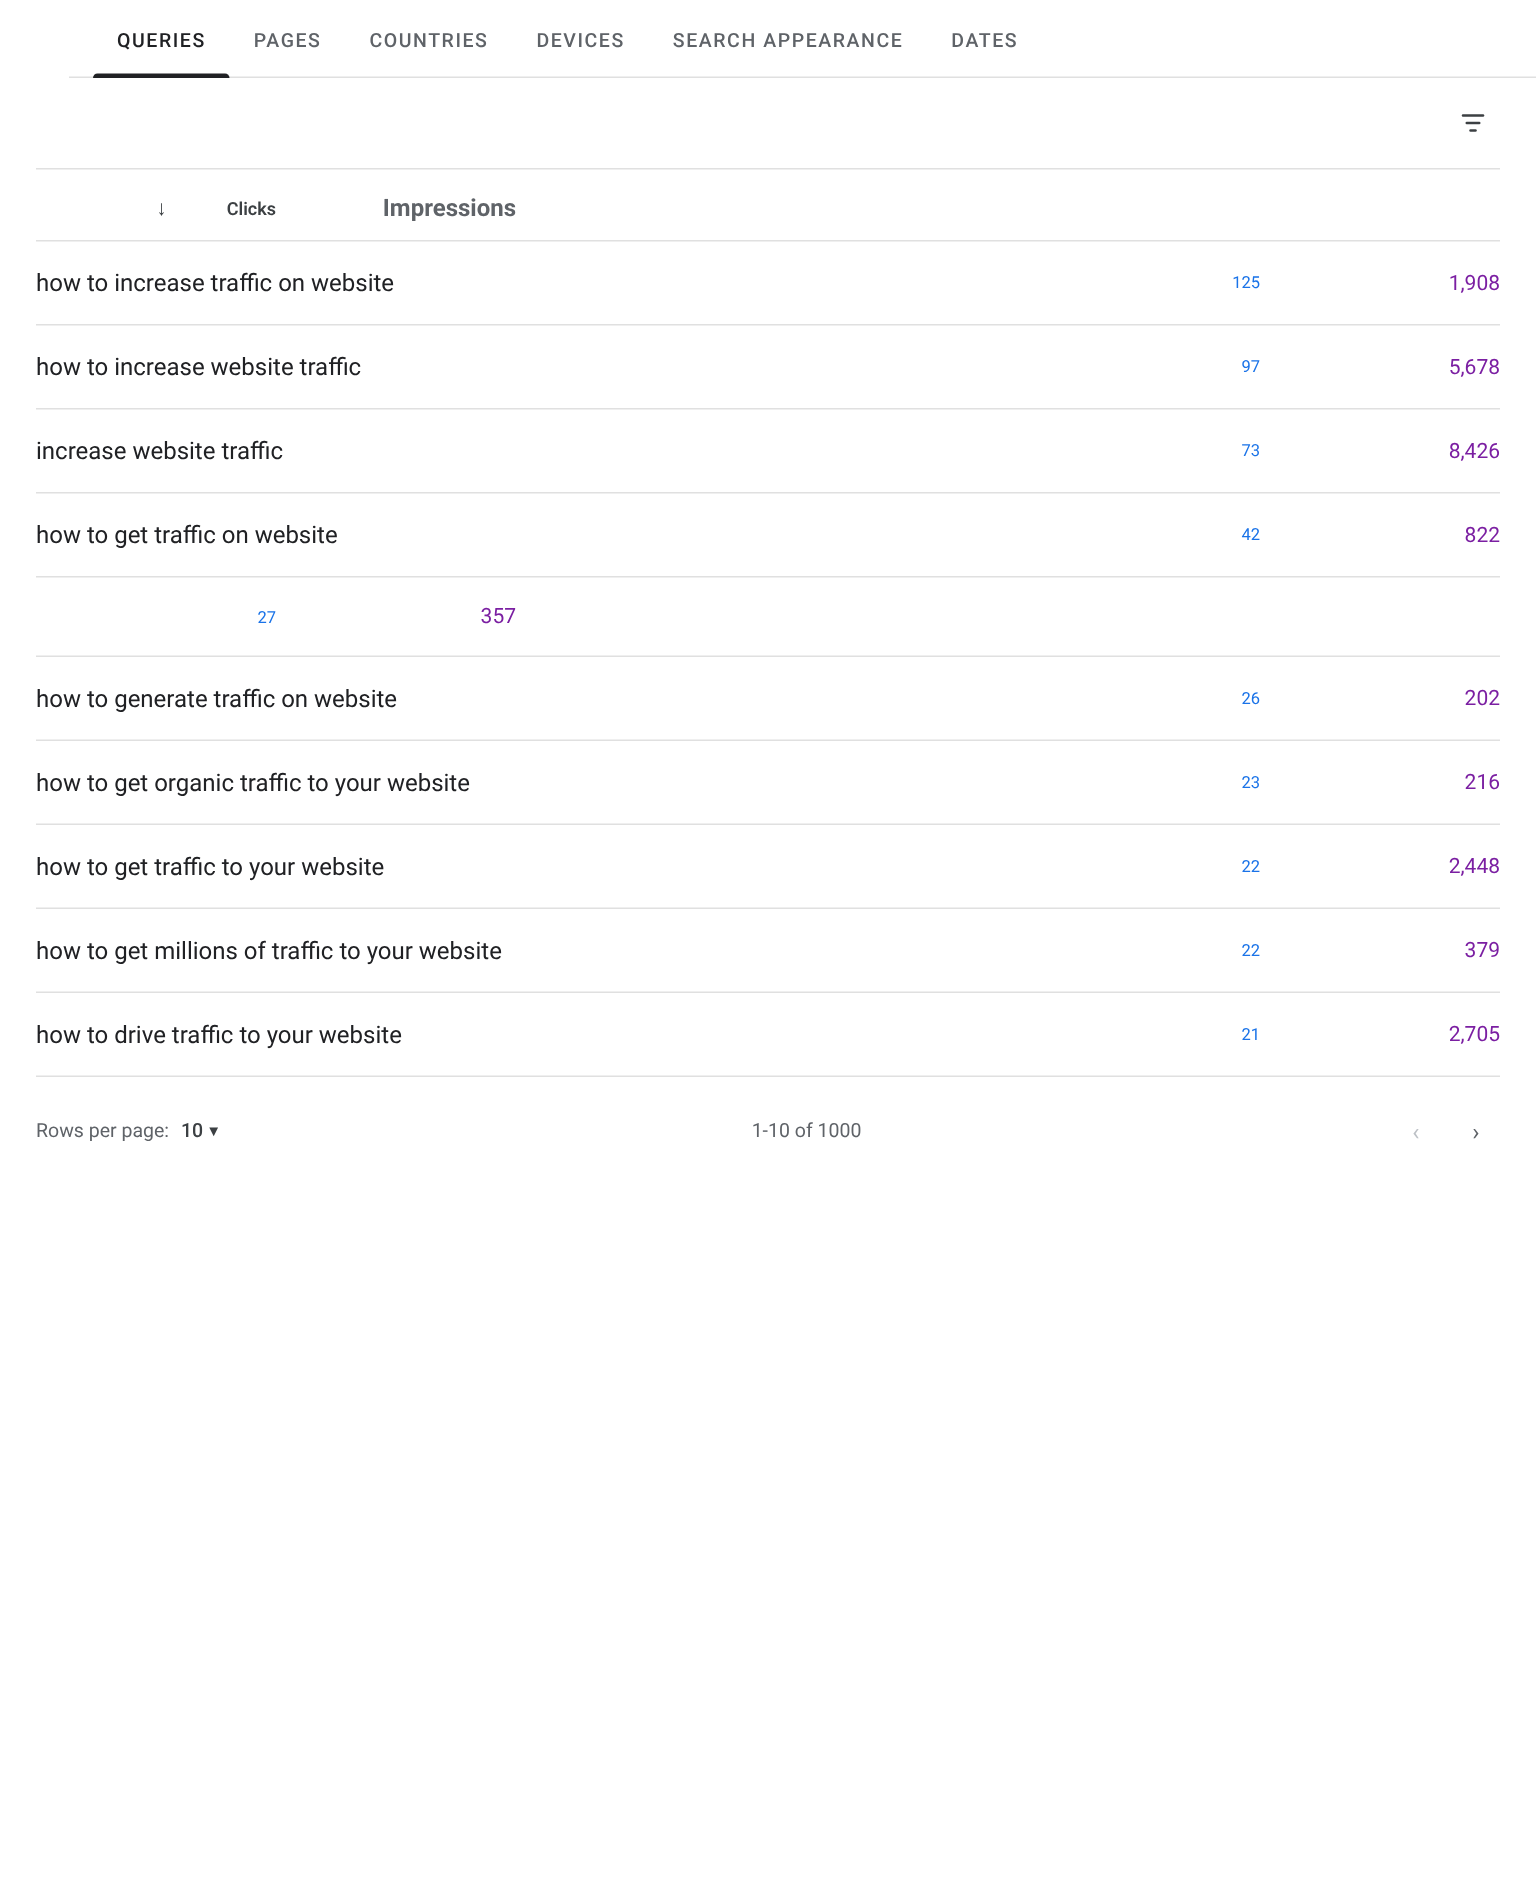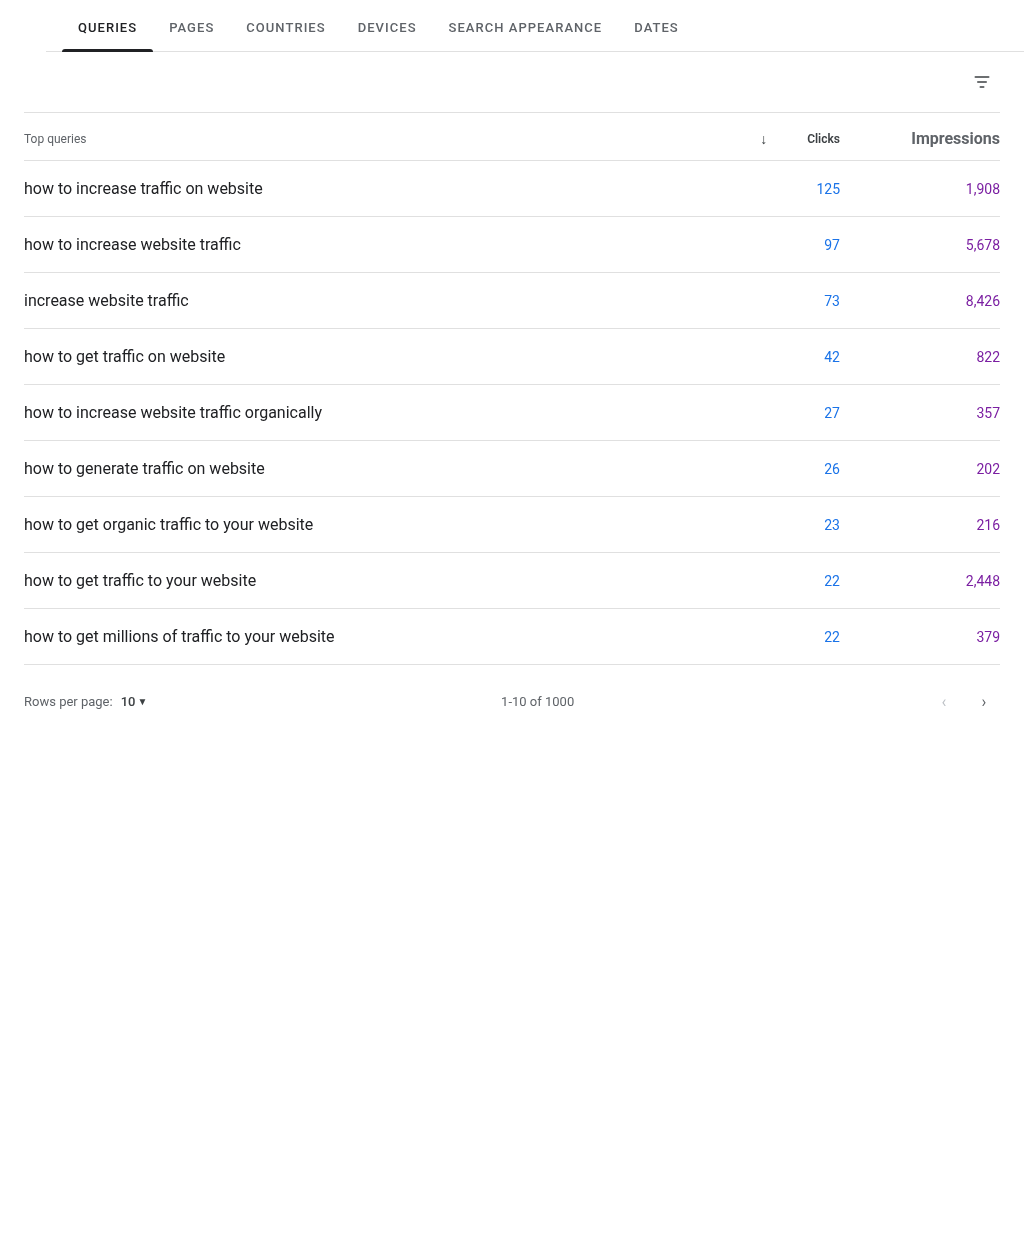--- a/index.html
+++ b/index.html
@@ -135,21 +135,21 @@
 
     .row-query {
       flex: 1;
       font-size: 16px;
       color: #202124;
     }
 
     .row-clicks {
       width: 160px;
       text-align: right;
-      font-size: 14px;
+      font-size: 11px;
       color: #1a73e8;
       font-weight: 400;
     }
 
     .row-impressions {
       width: 160px;
       text-align: right;
       font-size: 14px;
       color: #7b1fa2;
       font-weight: 400;
@@ -239,21 +239,20 @@
       <line x1="7" y1="12" x2="17" y2="12"></line>
       <line x1="10" y1="18" x2="14" y2="18"></line>
     </svg>
   </div>
 </div>
 
 <div class="divider"></div>
 
 <div class="table-container">
   <div class="table-header">
-    <div class="col-query">Top queries</div>
     <div class="col-clicks">
       <span class="sort-arrow">↓</span>
       <span class="col-clicks-label">Clicks</span>
     </div>
     <div class="col-impressions">Impressions</div>
   </div>
 
   <div id="table-rows-container">
   <div class="table-row">
         <div class="row-query">how to increase traffic on website</div>
@@ -269,21 +268,20 @@
         <div class="row-query">increase website traffic</div>
         <div class="row-clicks">73</div>
         <div class="row-impressions">8,426</div>
       </div>
       <div class="table-row">
         <div class="row-query">how to get traffic on website</div>
         <div class="row-clicks">42</div>
         <div class="row-impressions">822</div>
       </div>
       <div class="table-row">
-        <div class="row-query">how to increase website traffic organically</div>
         <div class="row-clicks">27</div>
         <div class="row-impressions">357</div>
       </div>
       <div class="table-row">
         <div class="row-query">how to generate traffic on website</div>
         <div class="row-clicks">26</div>
         <div class="row-impressions">202</div>
       </div>
       <div class="table-row">
         <div class="row-query">how to get organic traffic to your website</div>
@@ -292,20 +290,25 @@
       </div>
       <div class="table-row">
         <div class="row-query">how to get traffic to your website</div>
         <div class="row-clicks">22</div>
         <div class="row-impressions">2,448</div>
       </div>
       <div class="table-row">
         <div class="row-query">how to get millions of traffic to your website</div>
         <div class="row-clicks">22</div>
         <div class="row-impressions">379</div>
+      </div>
+      <div class="table-row">
+        <div class="row-query">how to drive traffic to your website</div>
+        <div class="row-clicks">21</div>
+        <div class="row-impressions">2,705</div>
       </div>
     </div>
 </div>
 
 <div class="pagination">
   <div class="pagination-rows">
     <span class="rows-per-page-label">Rows per page:</span>
     <div class="rows-select">
       <span class="rows-number">10</span>
       <span class="chevron-down">▼</span>

